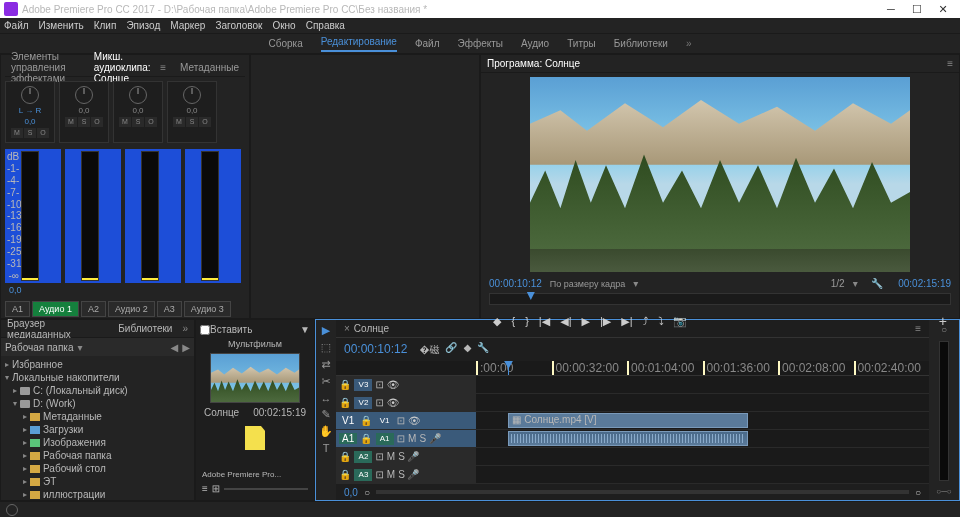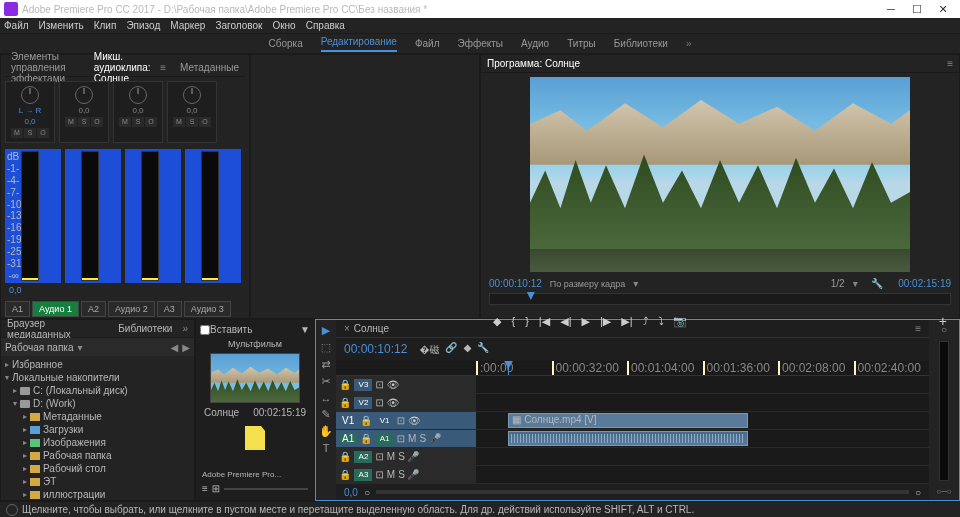--- a/index.html
+++ b/index.html
@@ -486,14 +486,13 @@
     <div class="tl-side">
       <span style="color:#888">○</span>
       <div class="vmeter"></div>
       <span style="color:#888;font-size:8px">○─○</span>
     </div>
   </div>
 </div>
 
 <div class="statusbar">
   <div class="sicon"></div>
-  <span>Щелкните, чтобы выбрать, или щелкните в пустом месте и перетащите выделенную область. Для др. действий используйте SHIFT, ALT и CTRL.</span>
 </div>
 
 </body></html>

